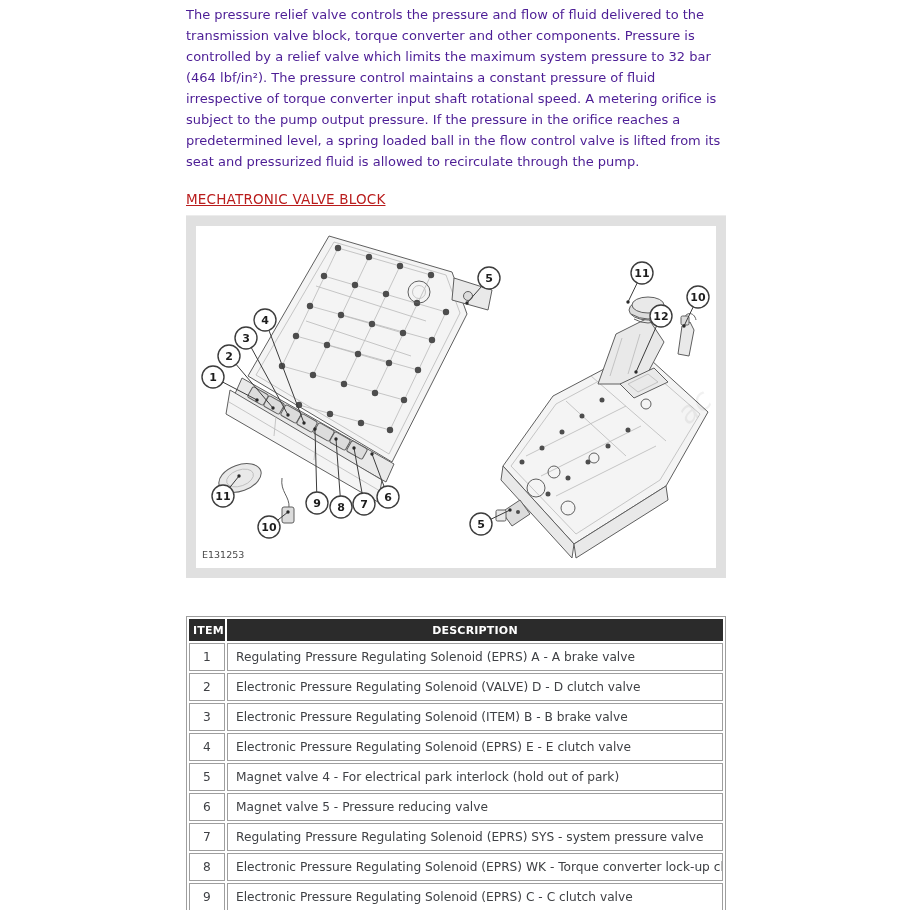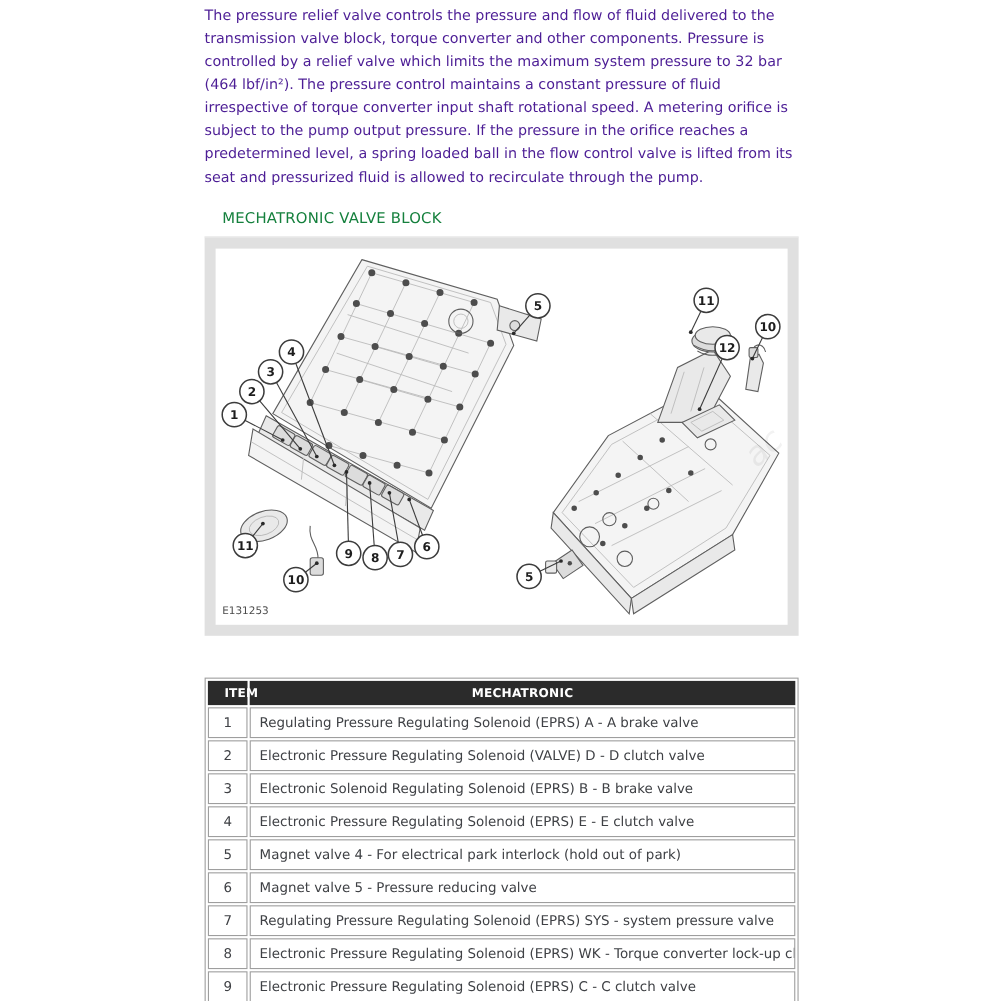--- a/index.html
+++ b/index.html
@@ -7,39 +7,39 @@
     width:910px;height:910px;overflow:hidden;position:relative;
     font-family:"DejaVu Sans","Liberation Sans",sans-serif;
     color:#3f4145;
   }
   .content{position:absolute;left:186px;top:0;width:541px;}
   .intro{
     margin:4px 0 0 0;
     font-size:13px;line-height:21px;color:#4c1d95;
   }
   .section-heading{
-    margin:19px 0 0 16px;
-    font-size:13.5px;font-weight:normal;color:#15803d;letter-spacing:.2px;
+    margin:19px 0 0 0;
+    font-size:13.5px;font-weight:normal;color:#b91c1c;letter-spacing:.2px;text-decoration:underline;
   }
   .diagram-frame{
     margin:8px 0 0 0;width:520px;height:342px;
     background:#e0e0e0;padding:10px;border-top:1px solid #ececec;
   }
   .diagram-inner{width:520px;height:342px;background:#ffffff;position:relative;}
   .diagram-inner svg{display:block;}
 
   table.legend{
     margin-top:38px;width:540px;table-layout:fixed;
     border-collapse:separate;border-spacing:2px;
     border:1px solid #9e9e9e;background:#ffffff;
   }
   table.legend th{
     background:#2b2b2b;color:#ffffff;
     font-size:11px;font-weight:bold;letter-spacing:.2px;
-    height:16px;padding:3px 15px;text-align:center;
+    height:16px;padding:3px 4px;text-align:center;
   }
   table.legend col.item-col{width:36px;}
   table.legend td{
     border:1px solid #9e9e9e;
     font-size:12.2px;color:#3f4145;
     height:24px;padding:1px 8px;vertical-align:middle;
     overflow:hidden;white-space:nowrap;
   }
   td.item-cell{text-align:center;padding:1px 4px;}
   td.desc-cell{padding-left:10px;}
@@ -251,35 +251,35 @@
   </figure>
 
   <table class="legend">
     <colgroup>
         <col class="item-col">
         <col>
       </colgroup>
     <thead>
       <tr>
         <th>ITEM</th>
-        <th>MECHATRONIC</th>
+        <th>DESCRIPTION</th>
       </tr>
     </thead>
     <tbody>
       <tr>
         <td class="item-cell">1</td>
         <td class="desc-cell">Regulating Pressure Regulating Solenoid (EPRS) A - A brake valve</td>
       </tr>
       <tr>
         <td class="item-cell">2</td>
         <td class="desc-cell">Electronic Pressure Regulating Solenoid (VALVE) D - D clutch valve</td>
       </tr>
       <tr>
         <td class="item-cell">3</td>
-        <td class="desc-cell">Electronic Solenoid Regulating Solenoid (EPRS) B - B brake valve</td>
+        <td class="desc-cell">Electronic Pressure Regulating Solenoid (ITEM) B - B brake valve</td>
       </tr>
       <tr>
         <td class="item-cell">4</td>
         <td class="desc-cell">Electronic Pressure Regulating Solenoid (EPRS) E - E clutch valve</td>
       </tr>
       <tr>
         <td class="item-cell">5</td>
         <td class="desc-cell">Magnet valve 4 - For electrical park interlock (hold out of park)</td>
       </tr>
       <tr>

